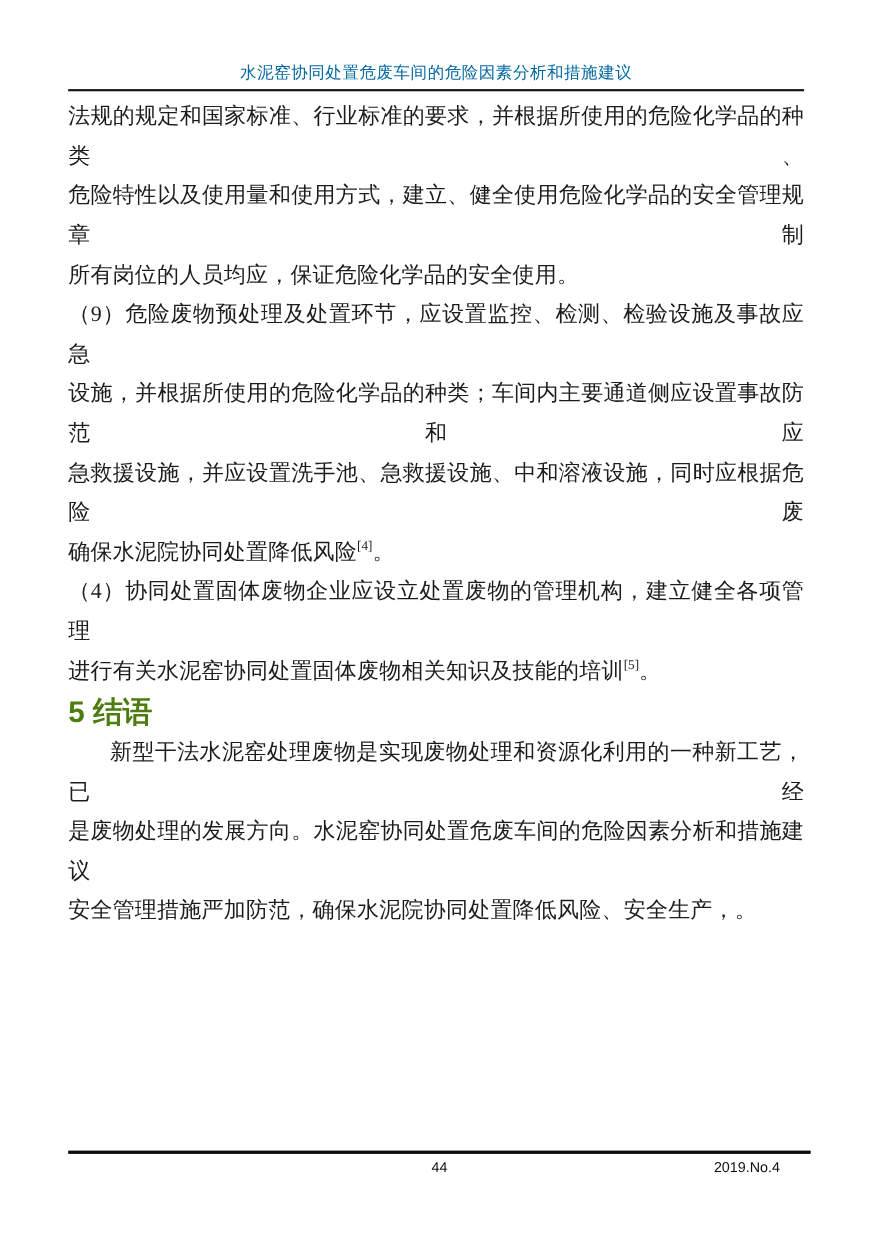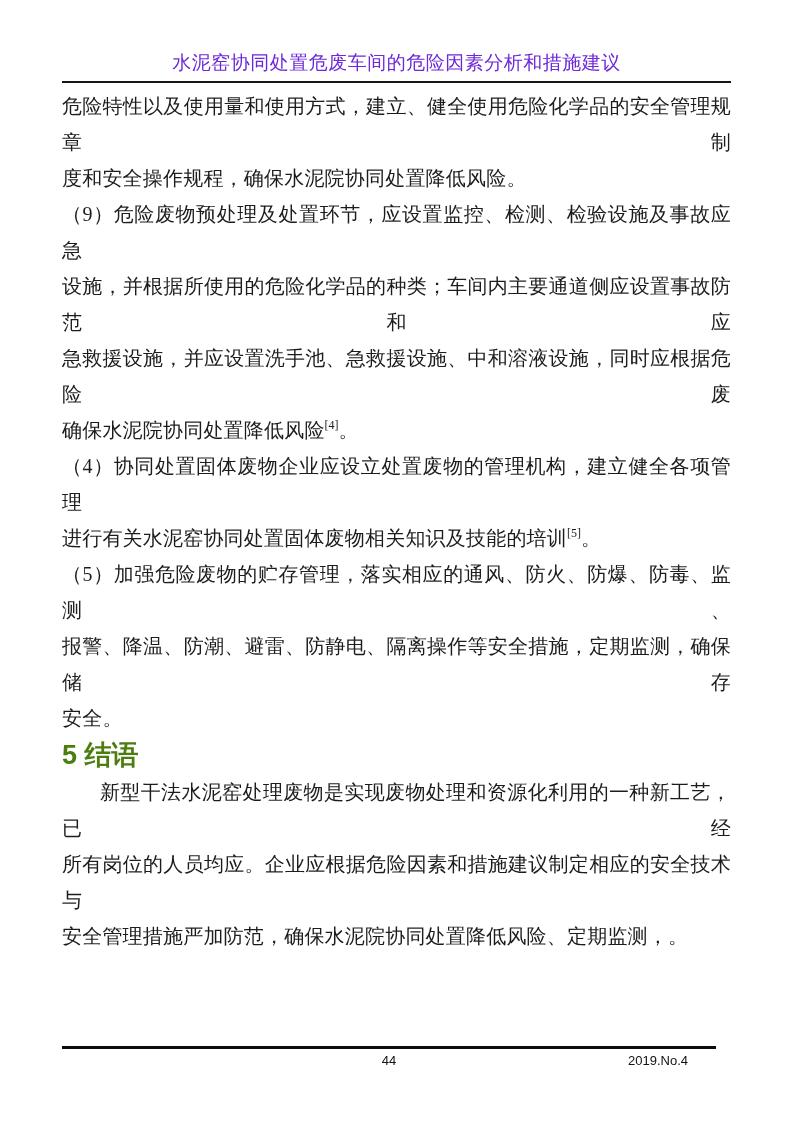--- a/index.html
+++ b/index.html
@@ -25,23 +25,23 @@
     right: 62px;
     height: 83px;
     display: flex;
     align-items: flex-end;
     justify-content: center;
     padding-bottom: 5px;
     border-bottom: 2px solid #161616;
     box-sizing: border-box;
   }
   .header-title {
-    font-size: 19px;
+    font-size: 15px;
     letter-spacing: 0.5px;
-    color: #6d28d9;
+    color: #0369a1;
   }
   
   .content {
     position: absolute;
     top: 88px;
     left: 62px;
     right: 62px;
   }
   p.para { margin: 0; padding: 0; }
   .ln {
@@ -65,21 +65,21 @@
     font-family: "Liberation Sans", "DejaVu Sans", sans-serif;
     font-weight: bold;
     font-size: 27px;
     line-height: 38px;
     color: #4d7c0f;
   }
   
   .footer {
     position: absolute;
     left: 62px;
-    right: 77px;
+    right: 56px;
     top: 1046px;
     border-top: 3px solid #0c0c0c;
   }
   .footer-row {
     position: relative;
     padding-top: 4px;
     font-family: "Liberation Sans", "DejaVu Sans", sans-serif;
     font-size: 13px;
     color: #111;
     text-align: center;
@@ -95,48 +95,44 @@
 
 <div class="page">
 
   <div class="header">
     <div class="header-title">水泥窑协同处置危废车间的危险因素分析和措施建议</div>
   </div>
 
   <div class="content">
 
     <p class="para">
+      <span class="ln full">法规的规定和国家标准、行业标准的要求，并根据所使用的危险化学品的种类、</span>
       <span class="ln full">危险特性以及使用量和使用方式，建立、健全使用危险化学品的安全管理规章制</span>
-      <span class="ln">度和安全操作规程，确保水泥院协同处置降低风险。</span>
+      <span class="ln">所有岗位的人员均应，保证危险化学品的安全使用。</span>
     </p>
 
     <p class="para">
       <span class="ln full">（9）危险废物预处理及处置环节，应设置监控、检测、检验设施及事故应急</span>
       <span class="ln full">设施，并根据所使用的危险化学品的种类；车间内主要通道侧应设置事故防范和应</span>
       <span class="ln full">急救援设施，并应设置洗手池、急救援设施、中和溶液设施，同时应根据危险废</span>
       <span class="ln"><span>确保水泥院协同处置降低风险</span><sup class="cite">[4]</sup><span>。</span></span>
     </p>
 
     <p class="para">
       <span class="ln full">（4）协同处置固体废物企业应设立处置废物的管理机构，建立健全各项管理</span>
       <span class="ln"><span>进行有关水泥窑协同处置固体废物相关知识及技能的培训</span><sup class="cite">[5]</sup><span>。</span></span>
     </p>
 
-    <p class="para">
-      <span class="ln full">（5）加强危险废物的贮存管理，落实相应的通风、防火、防爆、防毒、监测、</span>
-      <span class="ln full">报警、降温、防潮、避雷、防静电、隔离操作等安全措施，定期监测，确保储存</span>
-      <span class="ln">安全。</span>
-    </p>
 
     <h2 class="section-heading">5 结语</h2>
 
     <p class="para">
       <span class="ln full indent">新型干法水泥窑处理废物是实现废物处理和资源化利用的一种新工艺，已经</span>
-      <span class="ln full">所有岗位的人员均应。企业应根据危险因素和措施建议制定相应的安全技术与</span>
-      <span class="ln">安全管理措施严加防范，确保水泥院协同处置降低风险、定期监测，。</span>
+      <span class="ln full">是废物处理的发展方向。水泥窑协同处置危废车间的危险因素分析和措施建议</span>
+      <span class="ln">安全管理措施严加防范，确保水泥院协同处置降低风险、安全生产，。</span>
     </p>
 
   </div>
 
   <div class="footer">
     <div class="footer-row">
       <span class="footer-page">44</span>
       <span class="footer-issue">2019.No.4</span>
     </div>
   </div>

